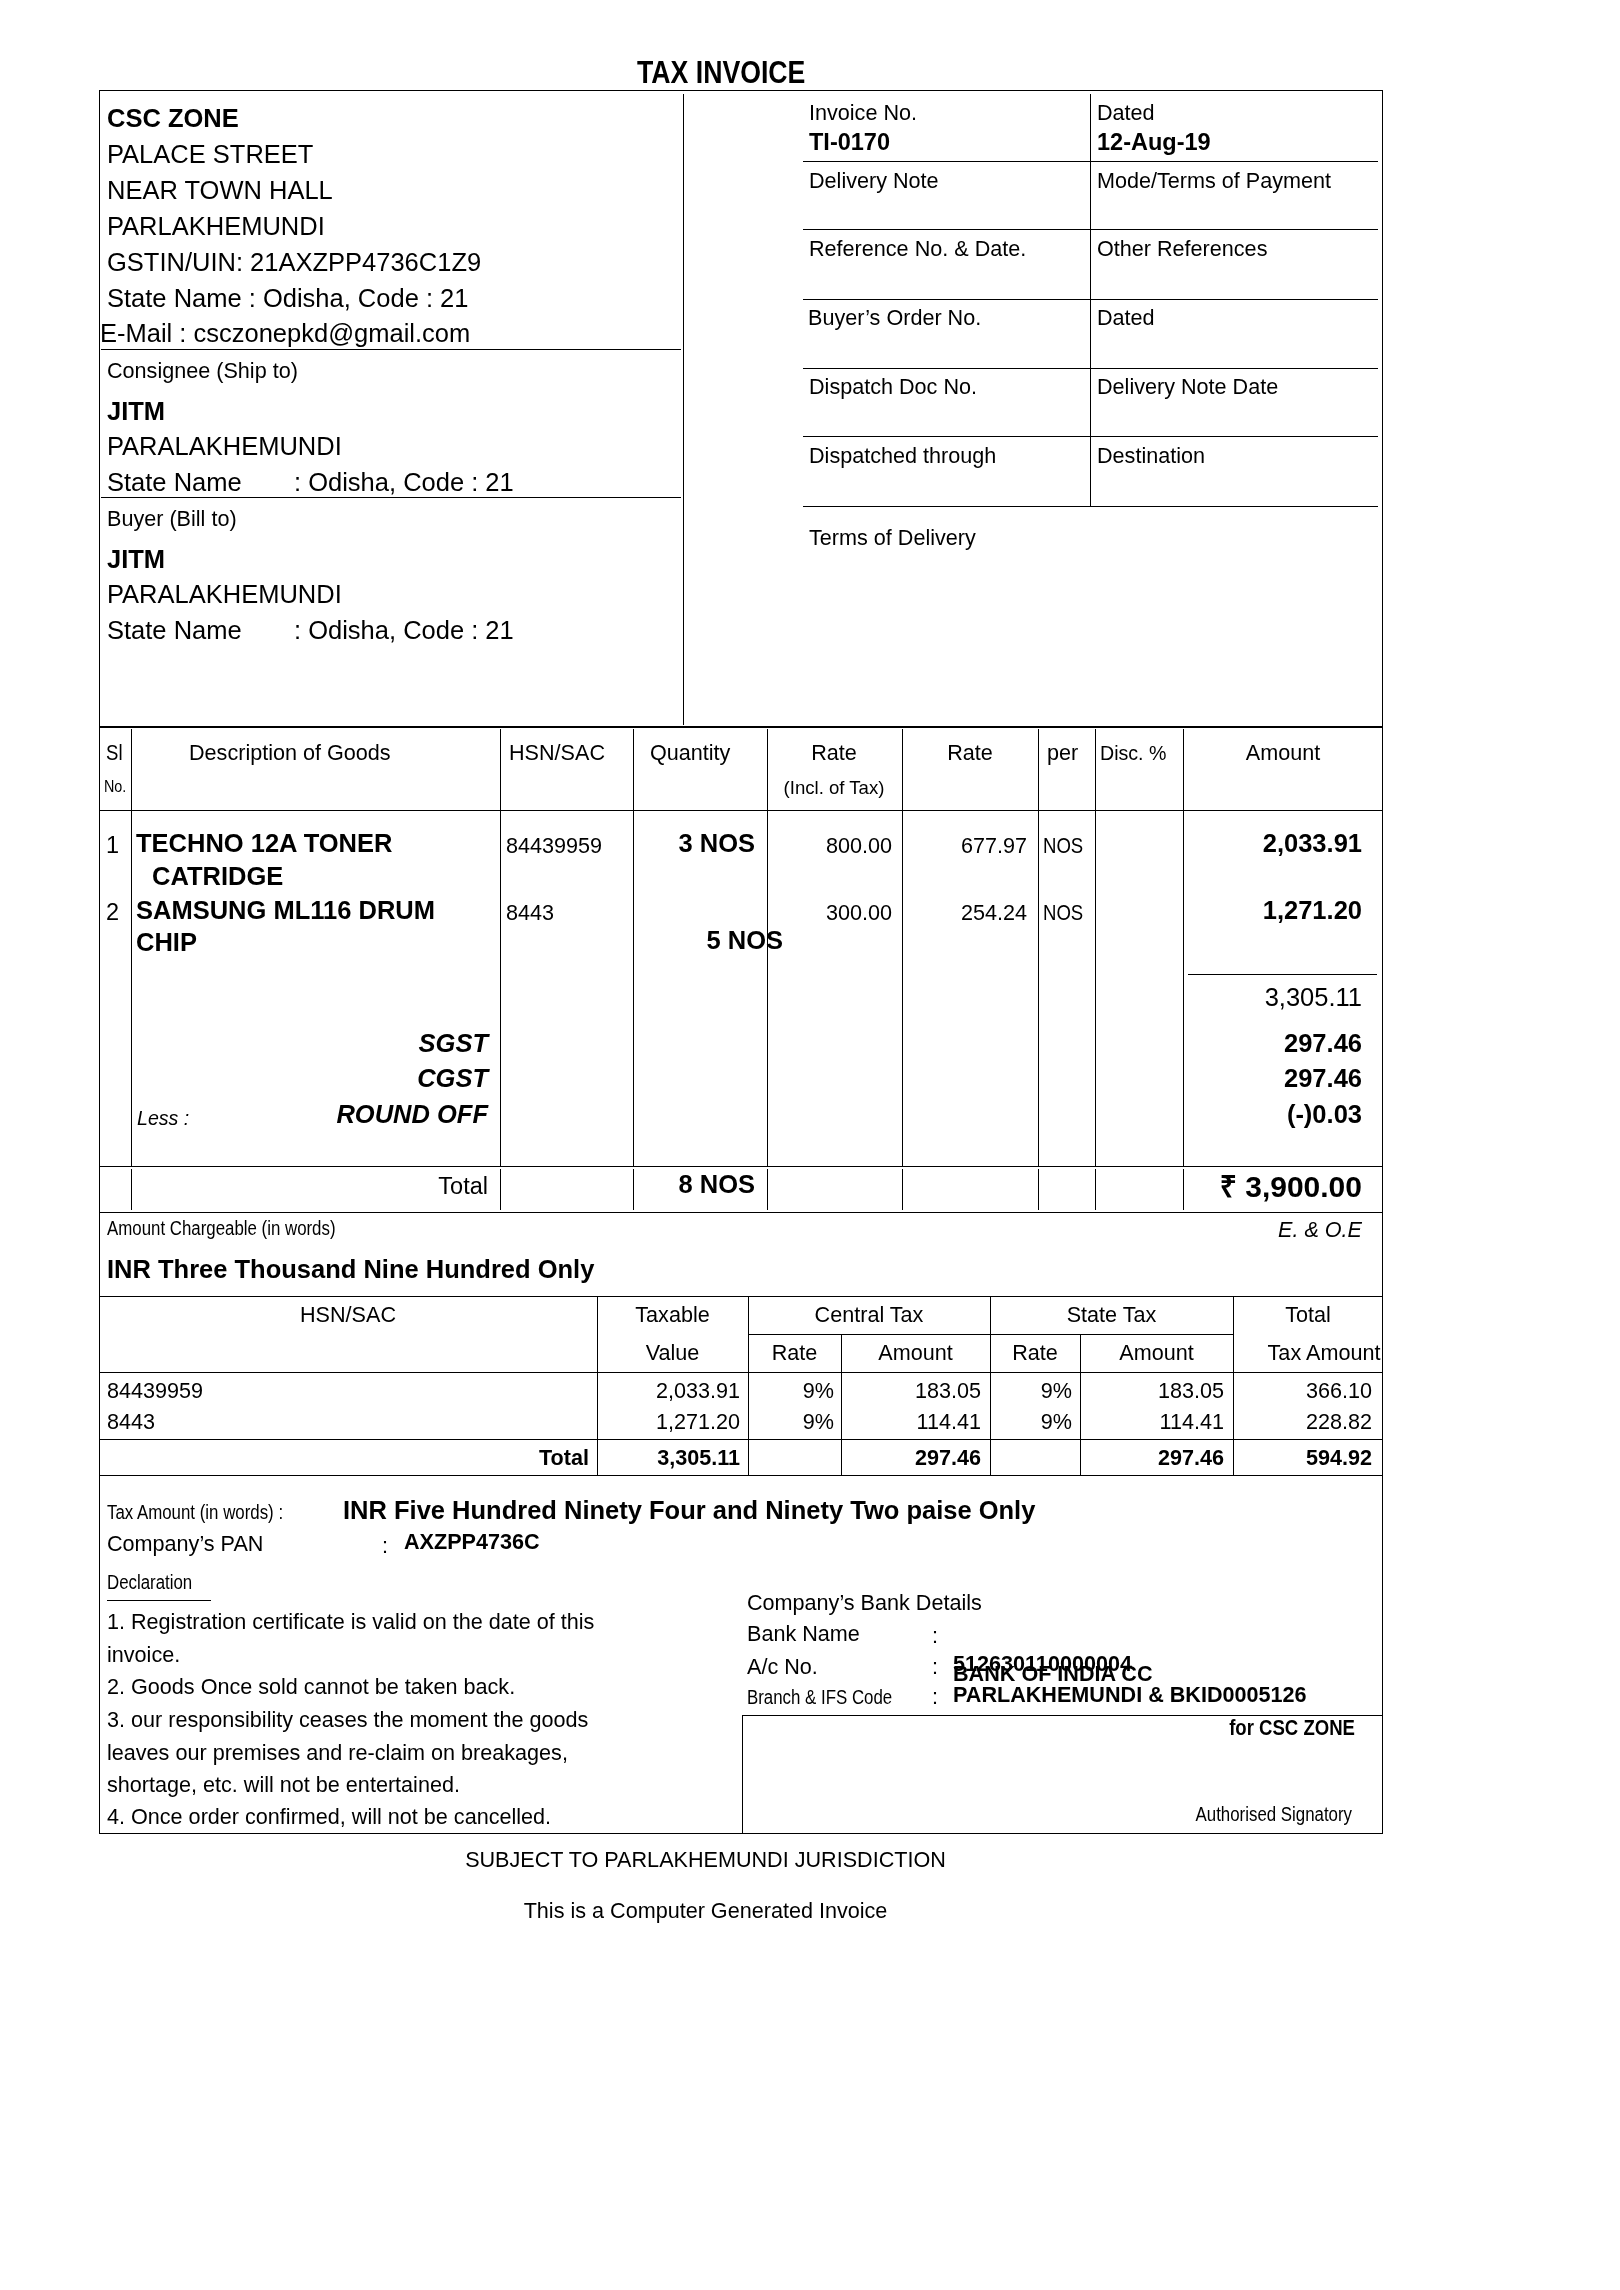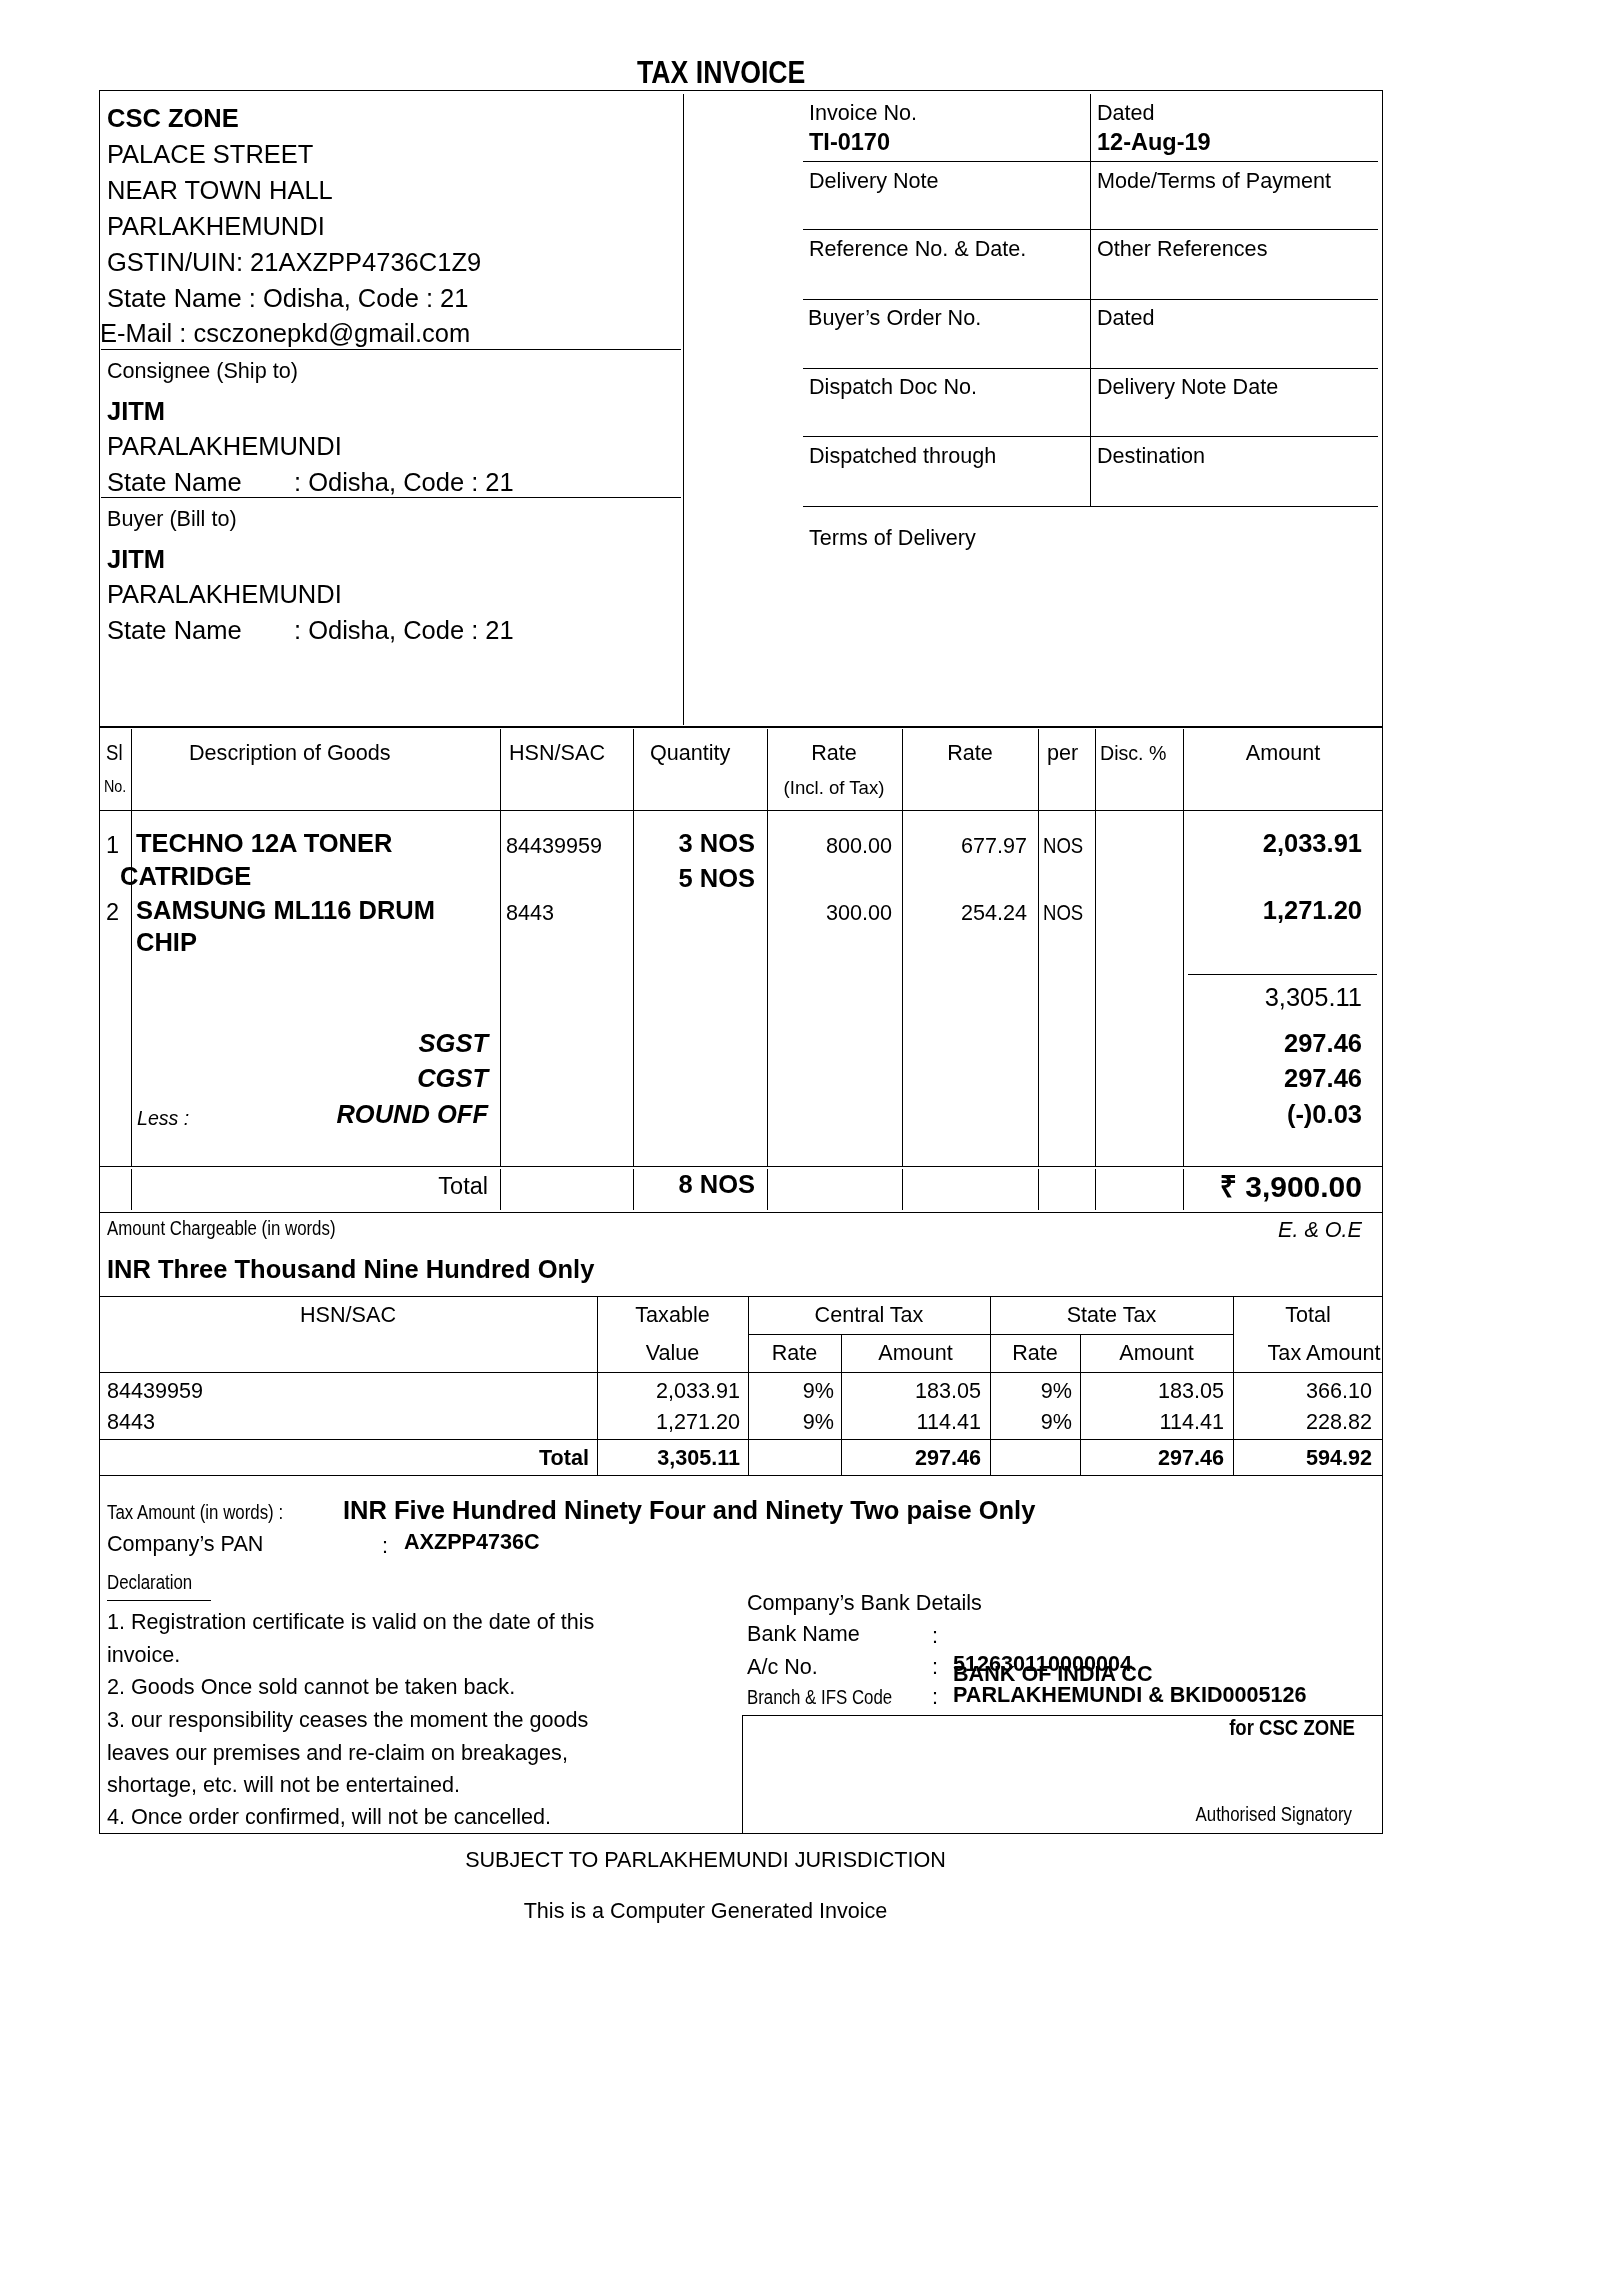--- a/index.html
+++ b/index.html
@@ -106,35 +106,35 @@
   <div class="t f22 c" style="left:767px; width:134px; top:742px;">Rate</div>
   <div class="t f20 c" style="left:767px; width:134px; top:779px; font-size:18.6px;">(Incl. of Tax)</div>
   <div class="t f22 c" style="left:902px; width:136px; top:742px;">Rate</div>
   <div class="t f22" style="left:1047px; top:742px;">per</div>
   <div class="t f20" style="left:1100px; top:744px;">Disc. %</div>
   <div class="t f22 c" style="left:1183px; width:200px; top:742px;">Amount</div>
 
   <div>
     <div class="t f24" style="left:106px; top:834px;">1</div>
     <div class="t b f26" style="left:136px; top:831px;">TECHNO 12A TONER</div>
-    <div class="t b f26" style="left:120px; top:864px;">CATRIDGE</div>
+    <div class="t b f26" style="left:152px; top:864px;">CATRIDGE</div>
     <div class="t f22" style="left:506px; top:835px;">84439959</div>
     <div class="t b f26 r" style="left:633px; width:122px; top:831px;">3 NOS</div>
     <div class="t f22 r" style="left:767px; width:125px; top:835px;">800.00</div>
     <div class="t f22 r" style="left:902px; width:125px; top:835px;">677.97</div>
     <div class="t f22 cond" style="left:1043px; top:835px;">NOS</div>
     <div class="t b f26 r" style="left:1183px; width:179px; top:831px;">2,033.91</div>
   </div>
 
   <div>
     <div class="t f24" style="left:106px; top:901px;">2</div>
     <div class="t b f26" style="left:136px; top:898px;">SAMSUNG ML116 DRUM</div>
     <div class="t b f26" style="left:136px; top:930px;">CHIP</div>
     <div class="t f22" style="left:506px; top:902px;">8443</div>
-    <div class="t b f26 r" style="left:633px; width:122px; top:866px;">5 NOS</div>
+    <div class="t b f26 r" style="left:633px; width:122px; top:928px;padding-left:28px;">5 NOS</div>
     <div class="t f22 r" style="left:767px; width:125px; top:902px;">300.00</div>
     <div class="t f22 r" style="left:902px; width:125px; top:902px;">254.24</div>
     <div class="t f22 cond" style="left:1043px; top:902px;">NOS</div>
     <div class="t b f26 r" style="left:1183px; width:179px; top:898px;">1,271.20</div>
   </div>
 
   <div class="hl" style="left:1188px; top:974px; width:189px;"></div>
   <div class="t f26 r" style="left:1183px; width:179px; top:985px;">3,305.11</div>
 
   <div class="t b i f26 r" style="left:131px; width:357px; top:1031px;">SGST</div>

